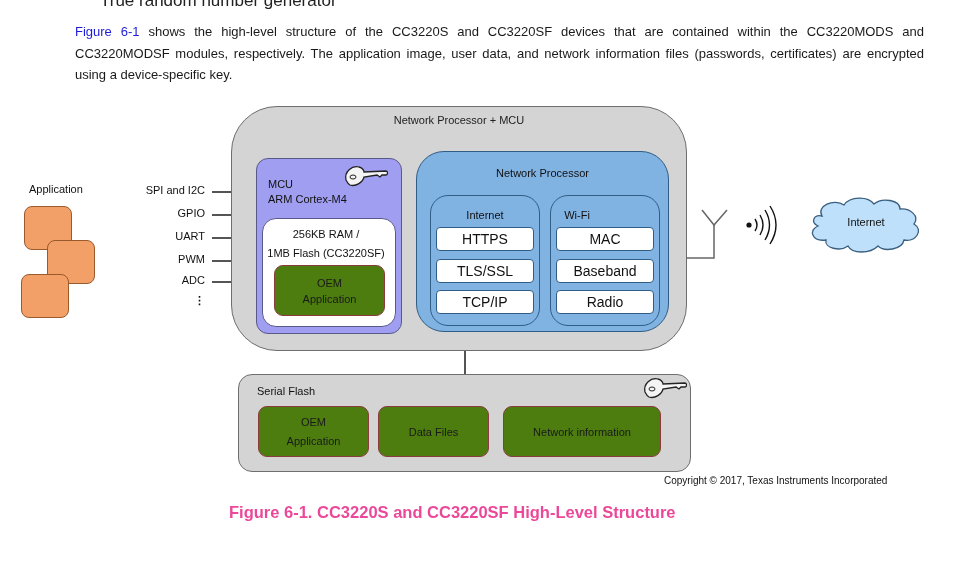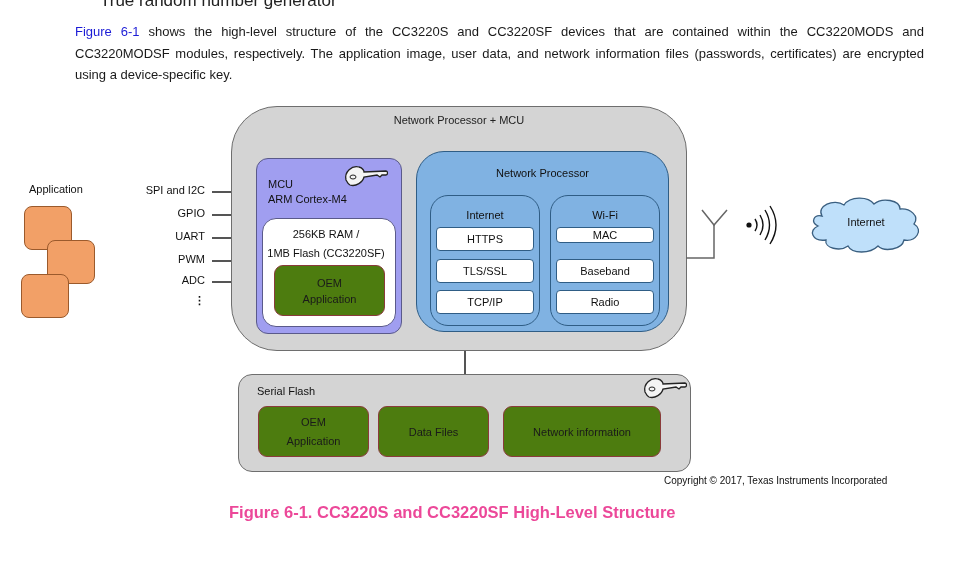--- a/index.html
+++ b/index.html
@@ -17,21 +17,21 @@
     .mem { left:262px; top:218px; width:134px; height:109px; background:#ffffff; border:1.5px solid #5a5a8a; border-radius:14px; }
     .mem-label { left:262px; top:225px; width:128px; text-align:center; font-size:11px; line-height:19px; color:#111; }
     .redbox { background:#4d7c0f; border:1.5px solid #8a3b3b; border-radius:9px; display:flex; align-items:center; justify-content:center; text-align:center; font-size:11px; line-height:16px; color:#1a1a1a; }
     .oem1 { left:274px; top:265px; width:111px; height:51px; }
     .np { left:416px; top:151px; width:253px; height:181px; background:#80b2e2; border:1.5px solid #2f5d85; border-radius:28px; }
     .np-title { left:416px; top:167px; width:253px; text-align:center; font-size:11px; color:#111; }
     .sub { background:#80b2e2; border:1.5px solid #2f5d85; border-radius:18px; }
     .inet { left:430px; top:195px; width:110px; height:131px; }
     .wifi { left:550px; top:195px; width:110px; height:131px; }
     .sub-title { width:110px; text-align:center; font-size:11px; color:#111; }
-    .wbox { background:#ffffff; border:1.2px solid #2f5d85; border-radius:4px; display:flex; align-items:center; justify-content:center; font-size:11px; color:#111; }
+    .wbox { background:#ffffff; border:1.2px solid #2f5d85; border-radius:4px; display:flex; align-items:center; justify-content:center; font-size:14px; color:#111; }
     .periph-label { left:29px; top:183px; font-size:11px; color:#111; }
     .sq { position:absolute; width:48px; height:44px; background:#f2a067; border:1.5px solid #9b5a2c; border-radius:8px; box-sizing:border-box; }
     .io-label { position:absolute; font-size:11px; color:#111; text-align:right; width:70px; }
     .io-line { position:absolute; height:1.5px; background:#555; width:20px; left:212px; }
     .sflash { left:238px; top:374px; width:453px; height:98px; background:#d4d4d4; border:1.5px solid #6e6e6e; border-radius:14px; }
     .sflash-label { left:257px; top:385px; font-size:11px; color:#111; }
     .copyright { left:664px; top:475px; font-size:10px; color:#111; white-space:nowrap; }
     .caption { left:229px; top:503px; font-size:16.5px; font-weight:bold; color:#ec4899; white-space:nowrap; }
     .cloud-label { position:absolute; left:812px; top:216px; width:108px; text-align:center; font-size:11px; color:#111; }
   </style>
@@ -87,22 +87,22 @@
 <div class="box np"></div>
 <div class="abs np-title">Network Processor</div>
 
 <div class="box sub inet"></div>
 <div class="abs sub-title" style="left:430px;top:209px;">Internet</div>
 <div class="box wbox" style="left:436px;top:227px;width:98px;height:24px;">HTTPS</div>
 <div class="box wbox" style="left:436px;top:259px;width:98px;height:24px;">TLS/SSL</div>
 <div class="box wbox" style="left:436px;top:290px;width:98px;height:24px;">TCP/IP</div>
 
 <div class="box sub wifi"></div>
-<div class="abs sub-title" style="left:550px;top:209px;">Wi-Fi</div>
-<div class="box wbox" style="left:556px;top:227px;width:98px;height:16px;">MAC</div>
+<div class="abs sub-title" style="left:522px;top:209px;">Wi-Fi</div>
+<div class="box wbox" style="left:556px;top:227px;width:98px;height:24px;">MAC</div>
 <div class="box wbox" style="left:556px;top:259px;width:98px;height:24px;">Baseband</div>
 <div class="box wbox" style="left:556px;top:290px;width:98px;height:24px;">Radio</div>
 
 <svg class="abs" style="left:686px;top:205px;" width="100" height="60" viewBox="0 0 100 60">
   <polyline points="0,53 28,53 28,20" fill="none" stroke="#666" stroke-width="1.5"></polyline>
   <polyline points="16,5 28,20 41,5" fill="none" stroke="#666" stroke-width="1.5"></polyline>
 </svg>
 <svg class="abs" style="left:744px;top:203px;" width="40" height="44" viewBox="0 0 40 44">
   <circle cx="5" cy="22" r="2.6" fill="#111"></circle>
   <path d="M11 16 Q15 22 11 28" fill="none" stroke="#111" stroke-width="1.4"></path>

